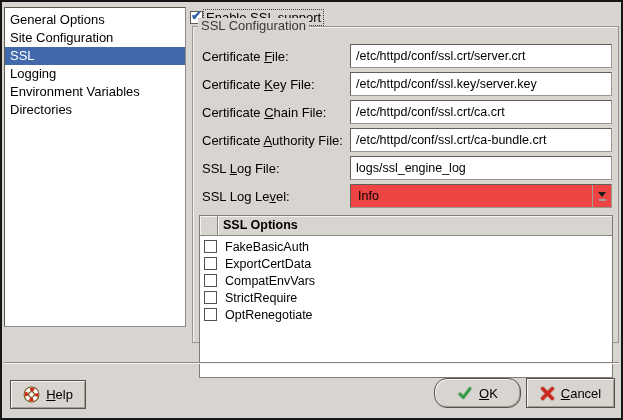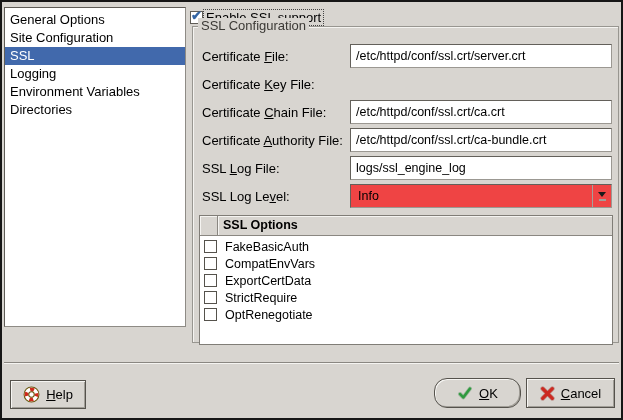--- a/index.html
+++ b/index.html
@@ -64,21 +64,21 @@
   .combo-text { padding-left:7px; font-size:12.5px; flex:1; }
   .combo-btn {
     width:19px; height:100%; border-left:1px solid #a4a19b;
     display:flex; flex-direction:column; align-items:center; justify-content:center; gap:2px;
   }
   .arrow-down { width:0; height:0; border-left:4px solid transparent; border-right:4px solid transparent; border-top:5px solid #1a1a1a; }
   .arrow-dash { width:7px; height:2px; background:#a29f99; }
 
   
   .opts-table {
-    position:absolute; left:6px; top:188px; width:414px; height:130px;
+    position:absolute; left:6px; top:188px; width:414px; height:163px;
     background:#fff; border:1px solid #807d77; overflow:hidden;
   }
   .opts-header { display:flex; height:20px; background:#d8d5d0; }
   .hcell {
     border-right:1px solid #8a8781; border-bottom:1px solid #8a8781;
     box-shadow: inset 1px 1px 0 #f5f4f1;
   }
   .hcell-first { flex:0 0 18px; }
   .hcell-main { flex:1; font-weight:bold; font-size:12.5px; line-height:19px; padding-left:5px; border-right:none; }
   .opts-body { padding-top:2px; }
@@ -123,20 +123,21 @@
   <div class="frame">
     <div class="frame-title">SSL Configuration</div>
 
     <div class="frow" style="top:17px">
       <span class="flabel"><span>Certificate </span><span class="mn">F</span><span>ile:</span></span>
       <input class="entry" type="text" value="/etc/httpd/conf/ssl.crt/server.crt" style="">
     </div>
 
     <div class="frow" style="top:45px">
       <span class="flabel"><span>Certificate </span><span class="mn">K</span><span>ey File:</span></span>
+      <input class="entry" type="text" value="/etc/httpd/conf/ssl.key/server.key" style="">
     </div>
 
     <div class="frow" style="top:73px">
       <span class="flabel"><span>Certificate </span><span class="mn">C</span><span>hain File:</span></span>
       <input class="entry" type="text" value="/etc/httpd/conf/ssl.crt/ca.crt" style="">
     </div>
 
     <div class="frow" style="top:101px">
       <span class="flabel"><span>Certificate </span><span class="mn">A</span><span>uthority File:</span></span>
       <input class="entry" type="text" value="/etc/httpd/conf/ssl.crt/ca-bundle.crt" style="">
@@ -163,25 +164,25 @@
         <div class="hcell hcell-first"></div>
         <div class="hcell hcell-main">SSL Options</div>
       </div>
       <div class="opts-body">
         <div class="opt-row">
           <span class="opt-check"></span>
           <span class="opt-label">FakeBasicAuth</span>
         </div>
         <div class="opt-row">
           <span class="opt-check"></span>
+          <span class="opt-label">ExportCertData</span>
+        </div>
+        <div class="opt-row">
+          <span class="opt-check"></span>
           <span class="opt-label">CompatEnvVars</span>
-        </div>
-        <div class="opt-row">
-          <span class="opt-check"></span>
-          <span class="opt-label">ExportCertData</span>
         </div>
         <div class="opt-row">
           <span class="opt-check"></span>
           <span class="opt-label">StrictRequire</span>
         </div>
         <div class="opt-row">
           <span class="opt-check"></span>
           <span class="opt-label">OptRenegotiate</span>
         </div>
       </div>

